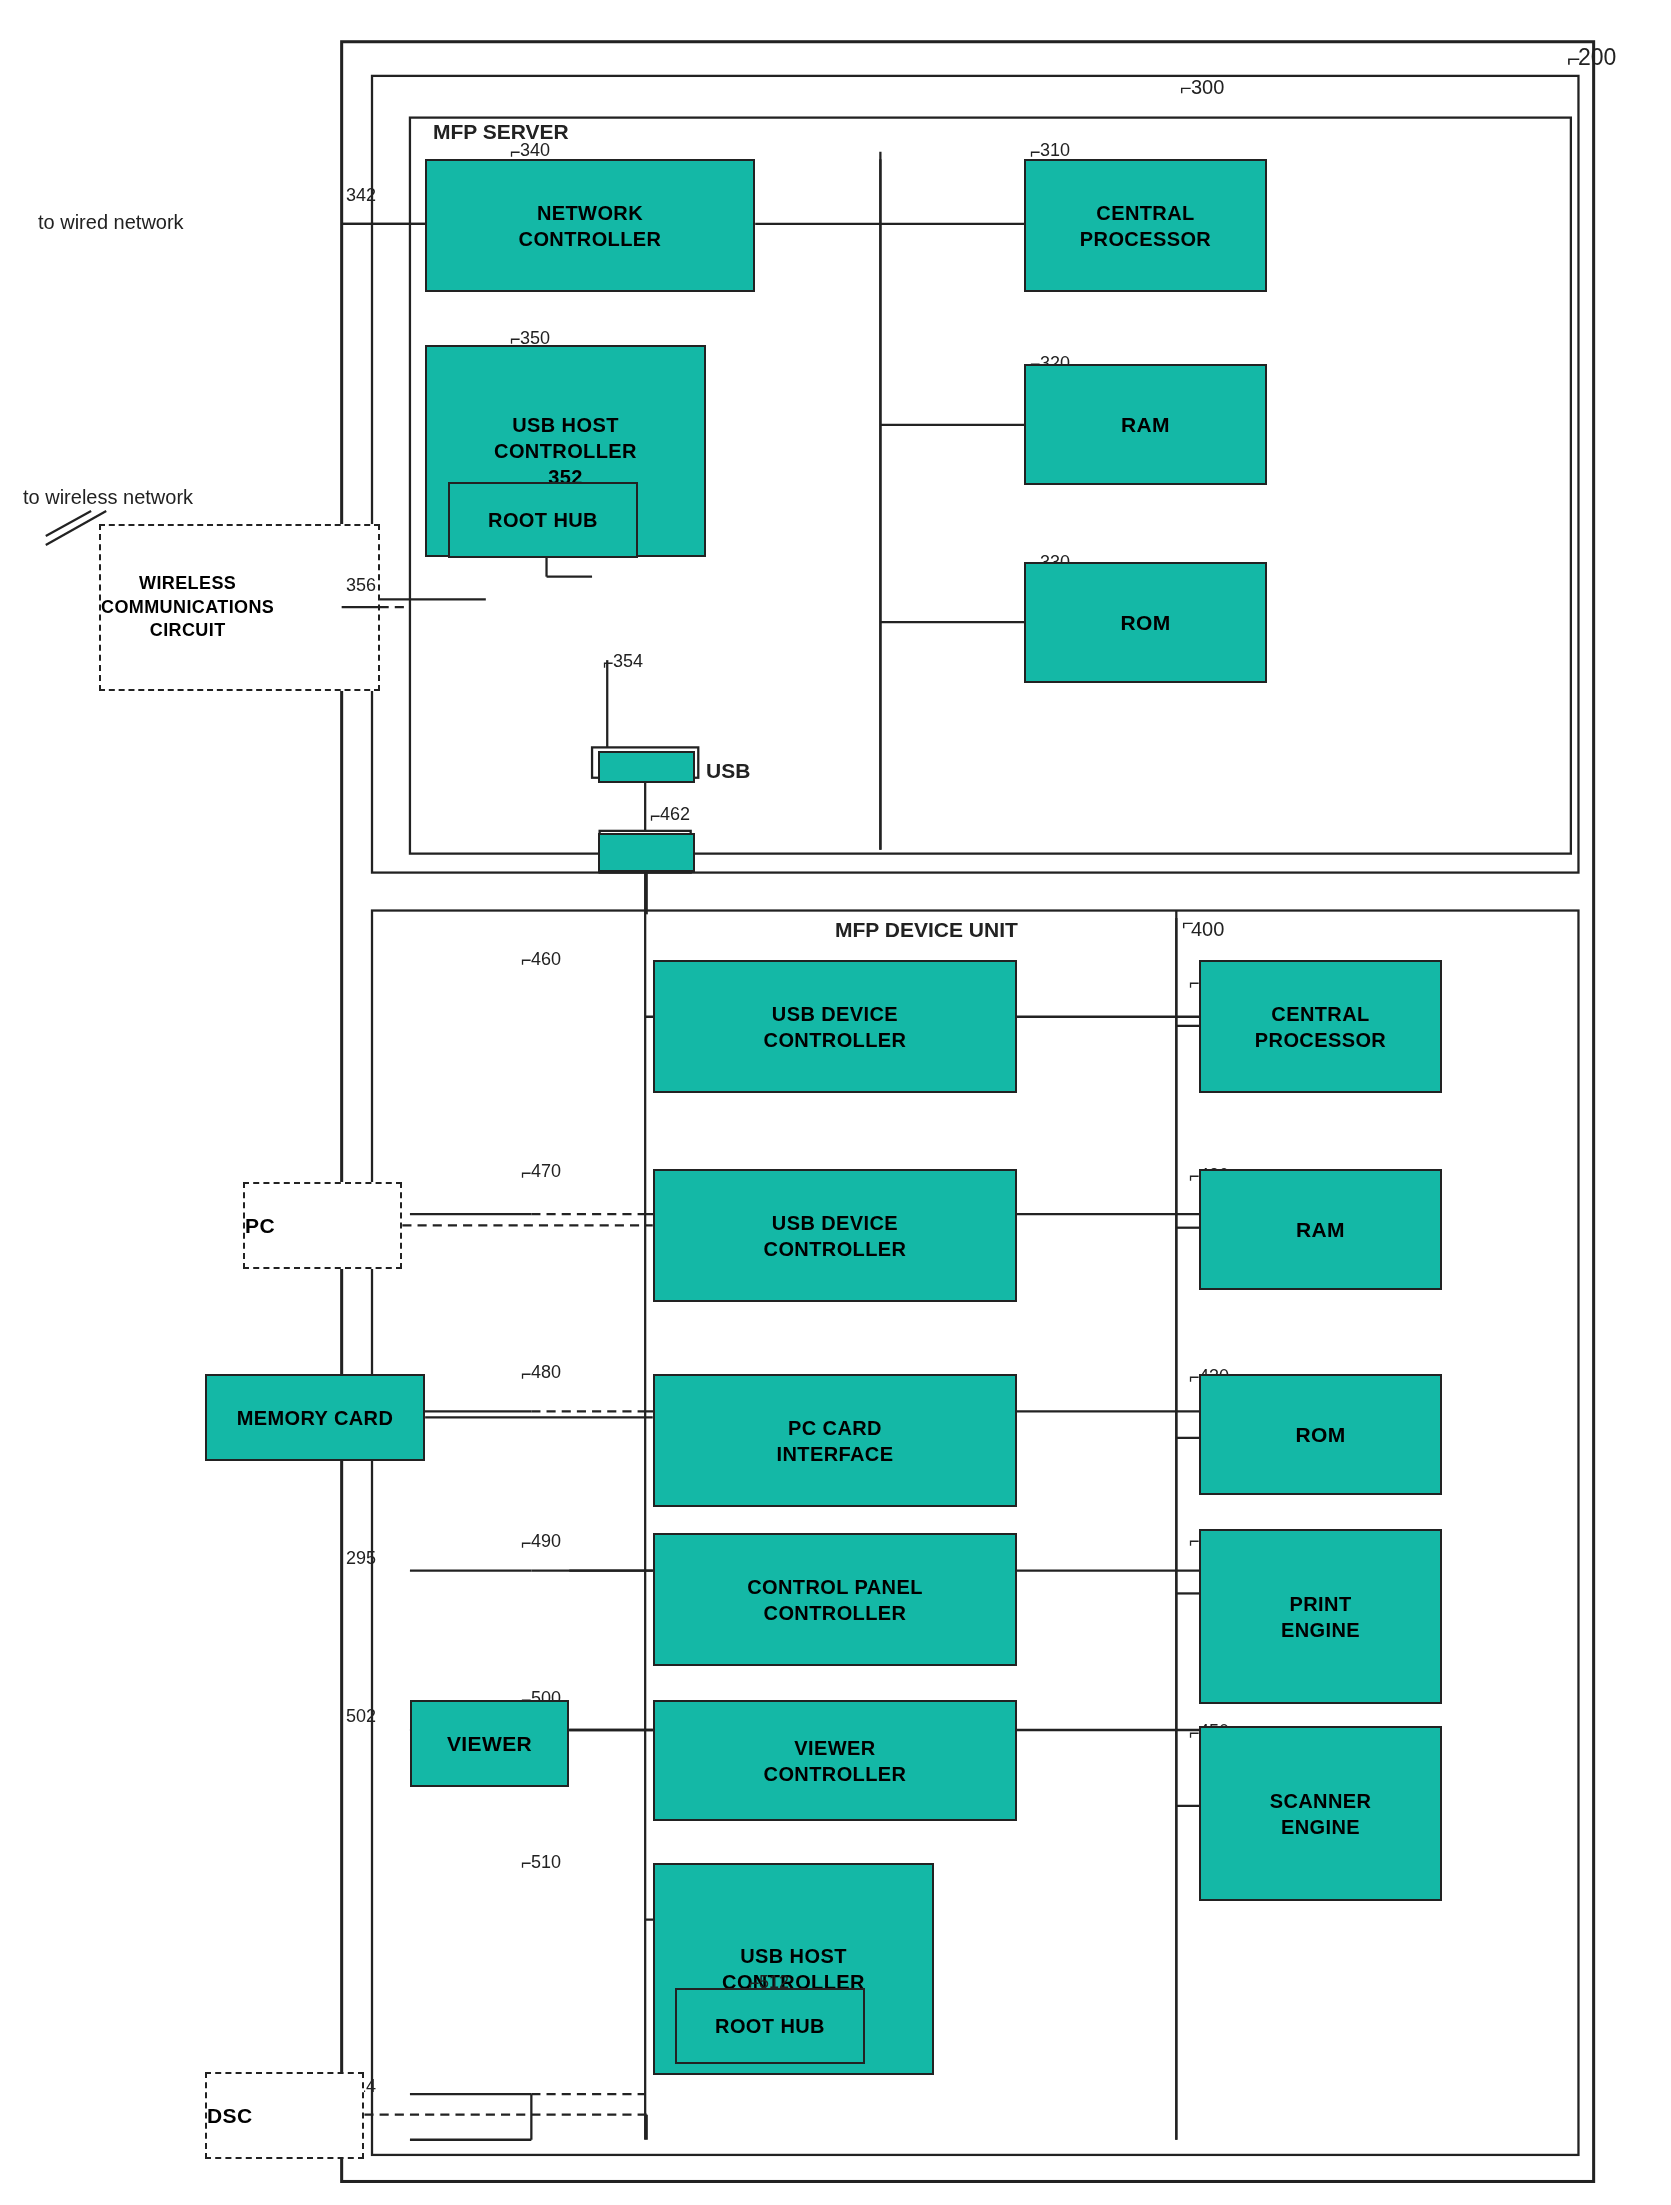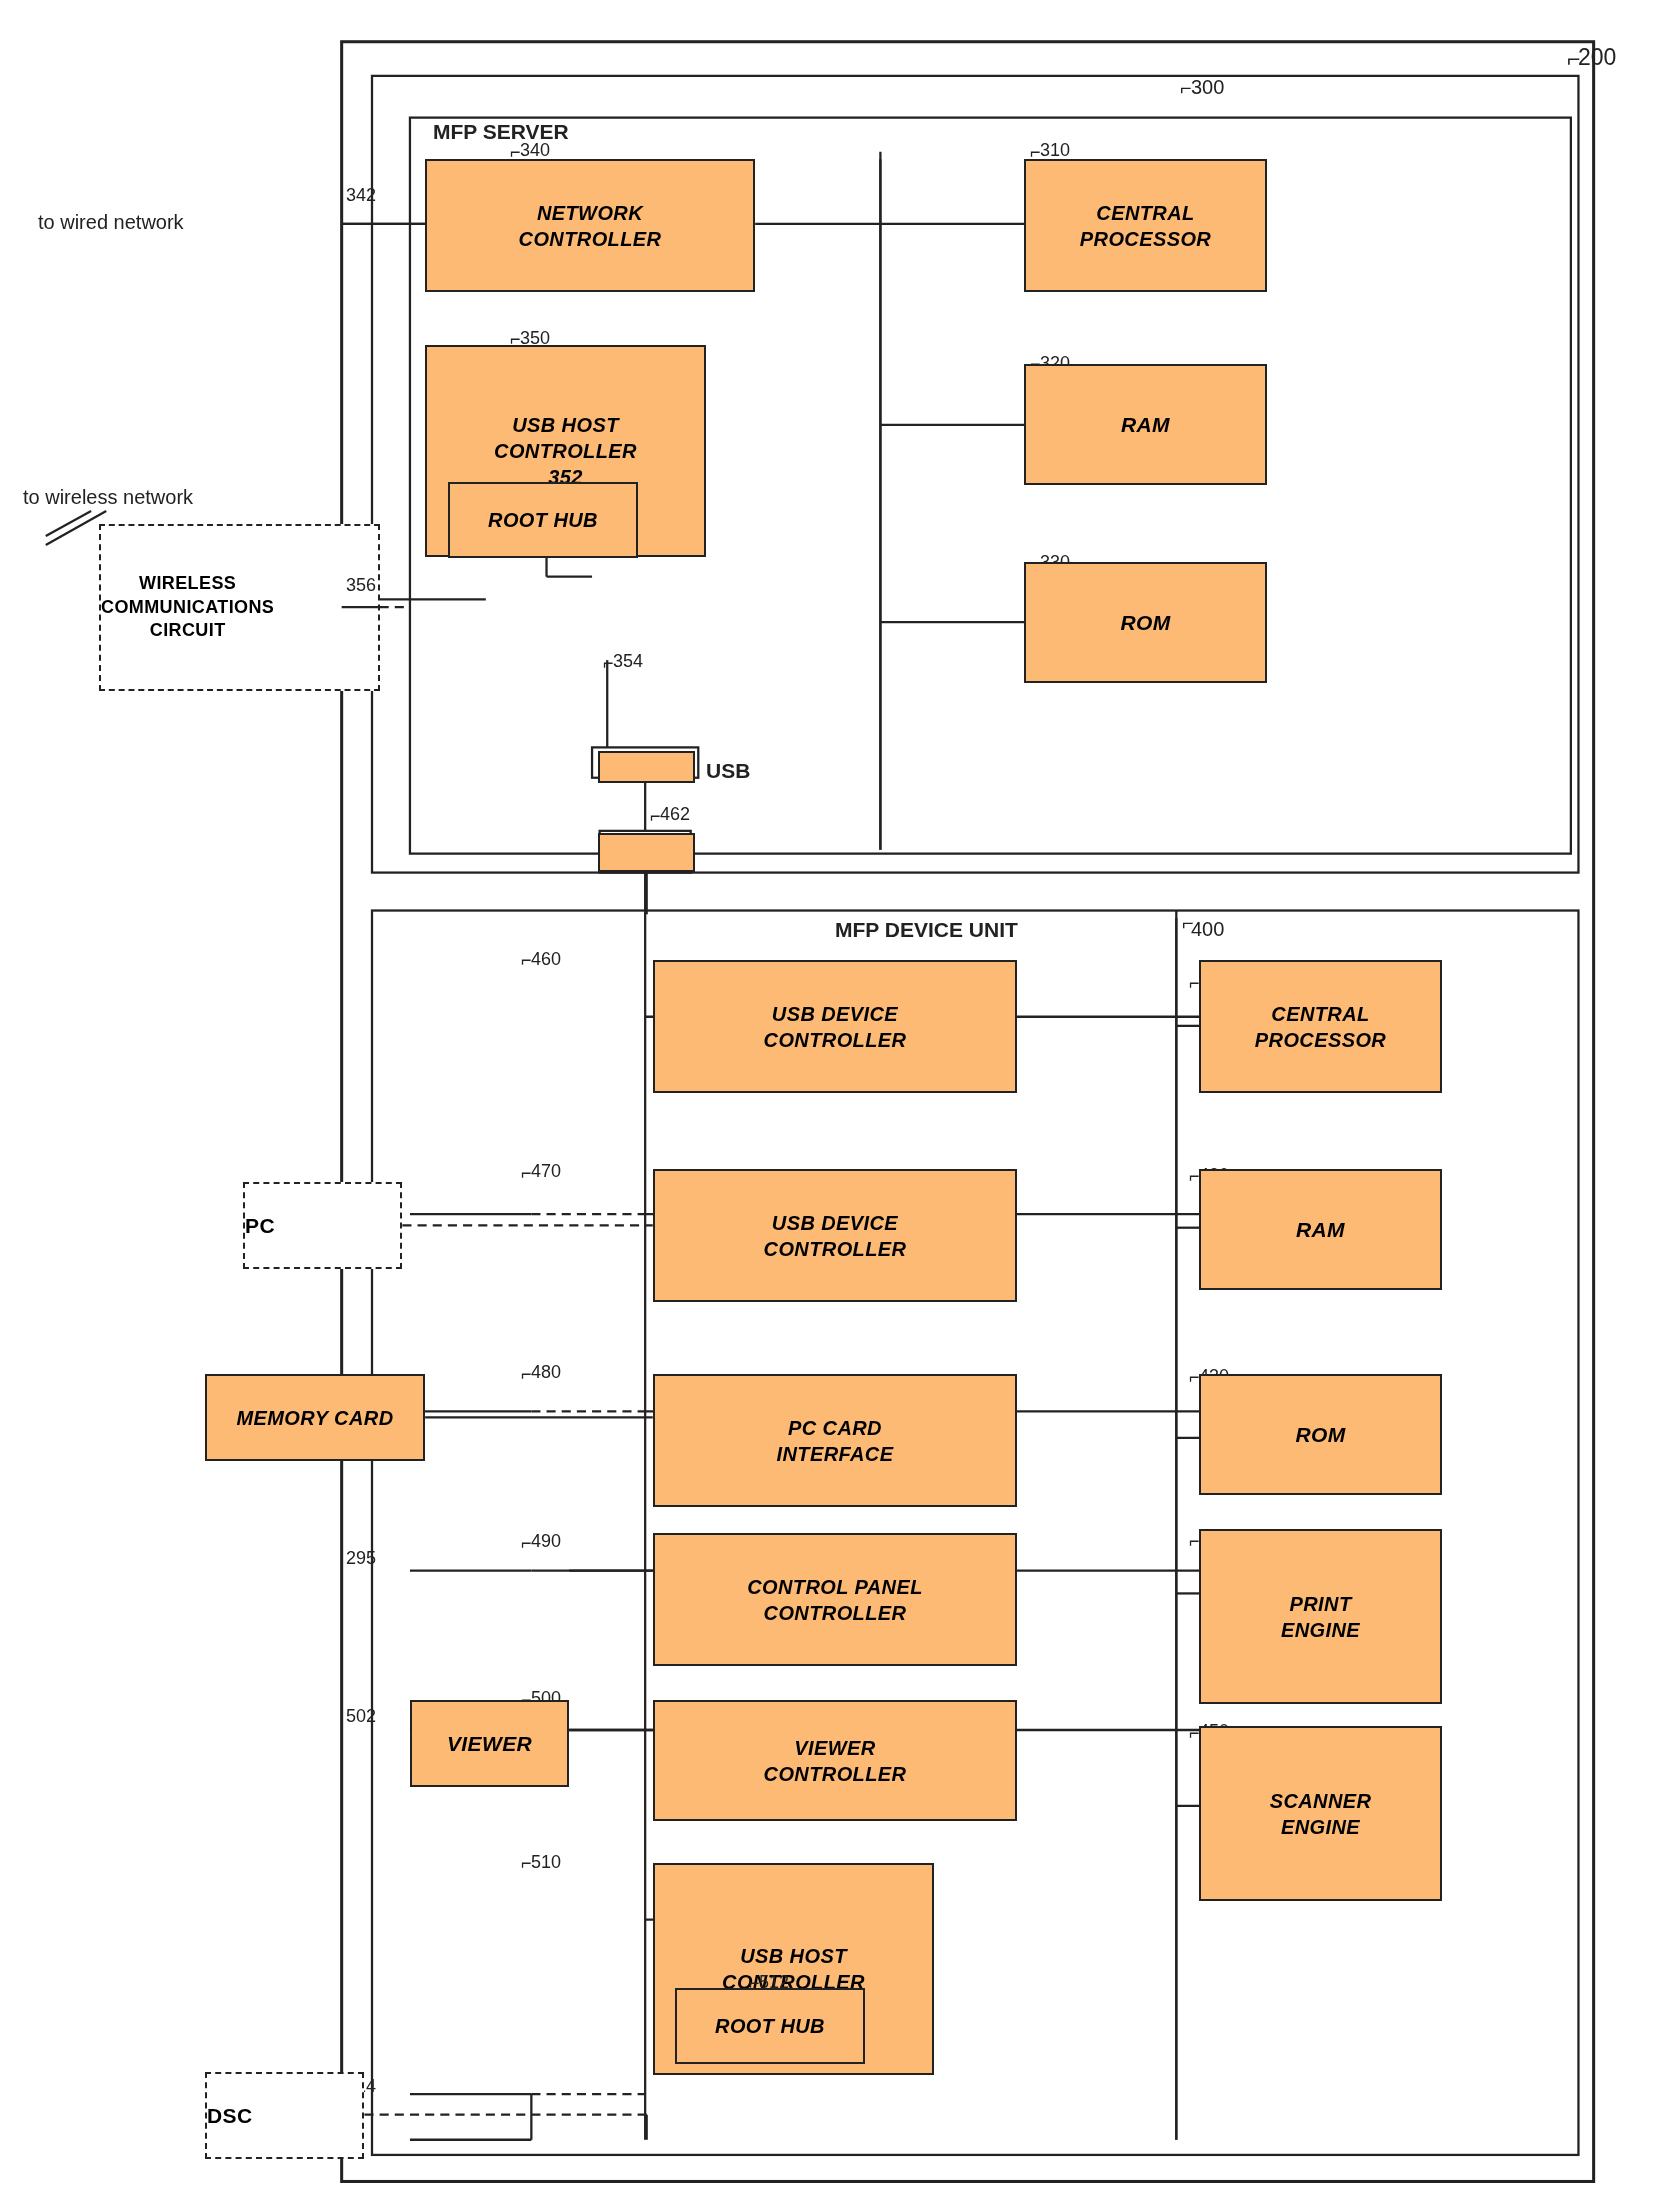--- a/index.html
+++ b/index.html
@@ -14,30 +14,29 @@
     .diagram-container {
       position: relative;
       width: 1672px;
       height: 2205px;
       background: #fff;
     }
     
     .box {
       position: absolute;
       border: 2.3px solid #222;
-      background: #fdba74;
+      background: #14b8a6;
       display: flex;
       align-items: center;
       justify-content: center;
       text-align: center;
       font-size: 21px;
       font-weight: bold;
       letter-spacing: 0.4px;
       line-height: 1.3;
-      font-style: italic;
     }
     .box-dashed {
       position: absolute;
       border: 2.3px dashed #222;
       background: #fff;
       display: flex;
       align-items: center;
       justify-content: flex-start;
       text-align: center;
       font-size: 21px;

